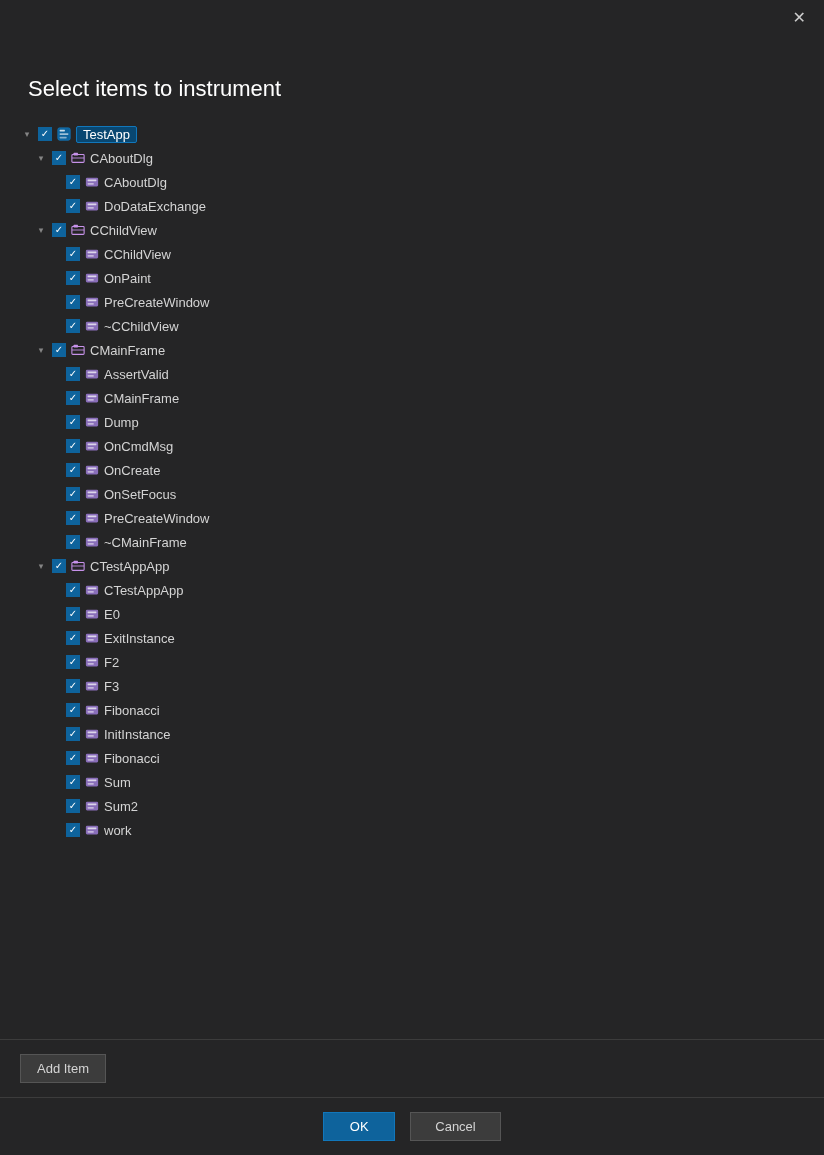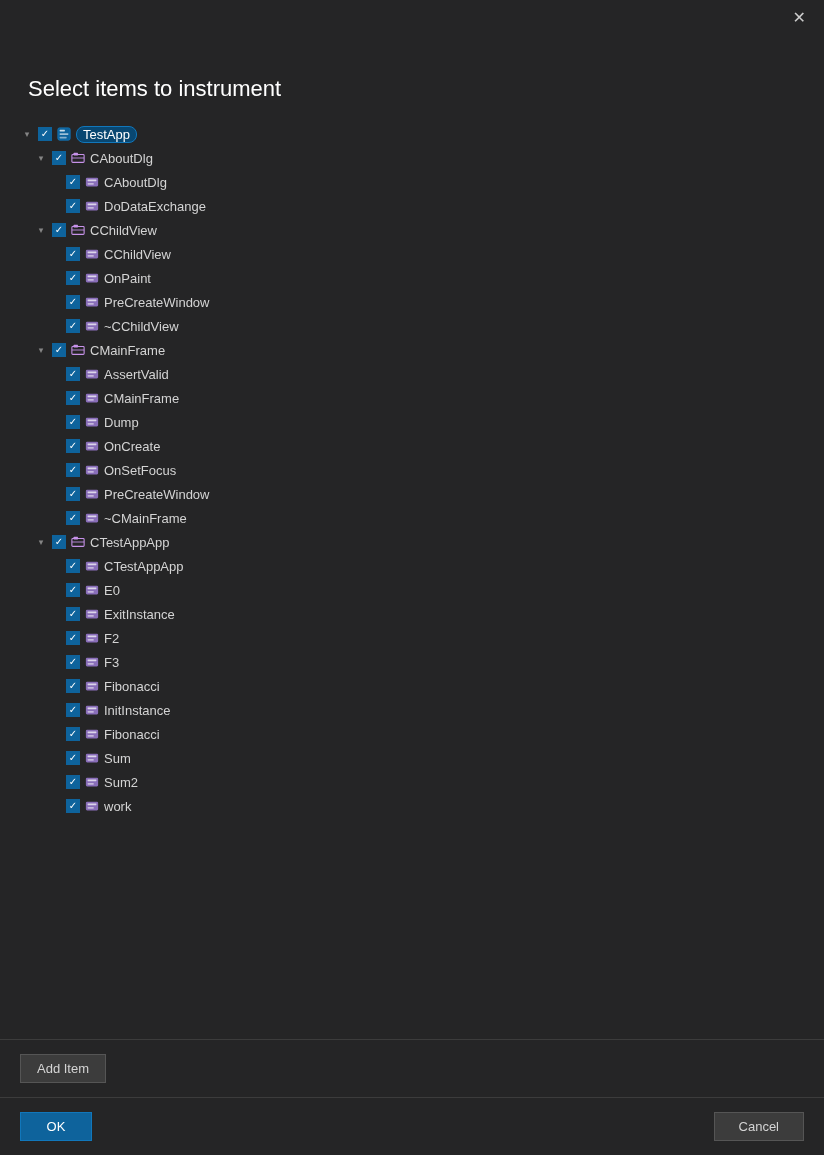--- a/index.html
+++ b/index.html
@@ -131,21 +131,21 @@
     .item-label {
       color: #d4d4d4;
       font-size: 13px;
     }
 
     .item-root {
       background: #094771;
       border: 1px solid #1177bb;
       padding: 0 6px;
       color: white;
-      border-radius: 8px;
+      border-radius: 2px;
     }
 
     .indent-1 { margin-left: 0px; }
     .indent-2 { margin-left: 14px; }
     .indent-3 { margin-left: 28px; }
 
     .bottom-bar {
       padding: 14px 20px;
       display: flex;
       align-items: flex-end;
@@ -159,21 +159,21 @@
       color: #d4d4d4;
       padding: 6px 16px;
       font-size: 13px;
       cursor: pointer;
       font-family: inherit;
     }
 
     .dialog-footer {
       padding: 14px 20px;
       display: flex;
-      justify-content: space-between;
+      justify-content: center;
       gap: 15px;
       background: #252526;
       border-top: 1px solid #3c3c3c;
     }
 
     .footer-btn {
       background: #3c3c3c;
       border: 1px solid #555;
       color: #d4d4d4;
       padding: 6px 24px;
@@ -361,20 +361,32 @@
       <div class="tree-item indent-3">
         <div class="expander empty">▸</div>
         <div class="checkbox checked"></div>
         <div class="icon-class">
           <svg viewBox="0 0 16 16" xmlns="http://www.w3.org/2000/svg">
       <rect x="1" y="3" width="14" height="10" rx="1.5" fill="#9b7bd4" opacity="0.85"></rect>
       <rect x="3" y="5" width="10" height="2" rx="0.5" fill="white" opacity="0.7"></rect>
       <rect x="3" y="9" width="7" height="2" rx="0.5" fill="white" opacity="0.5"></rect>
     </svg>
         </div>
+        <span class="item-label">OnCmdMsg</span>
+      </div>
+      <div class="tree-item indent-3">
+        <div class="expander empty">▸</div>
+        <div class="checkbox checked"></div>
+        <div class="icon-class">
+          <svg viewBox="0 0 16 16" xmlns="http://www.w3.org/2000/svg">
+      <rect x="1" y="3" width="14" height="10" rx="1.5" fill="#9b7bd4" opacity="0.85"></rect>
+      <rect x="3" y="5" width="10" height="2" rx="0.5" fill="white" opacity="0.7"></rect>
+      <rect x="3" y="9" width="7" height="2" rx="0.5" fill="white" opacity="0.5"></rect>
+    </svg>
+        </div>
         <span class="item-label">OnCreate</span>
       </div>
       <div class="tree-item indent-3">
         <div class="expander empty">▸</div>
         <div class="checkbox checked"></div>
         <div class="icon-class">
           <svg viewBox="0 0 16 16" xmlns="http://www.w3.org/2000/svg">
       <rect x="1" y="3" width="14" height="10" rx="1.5" fill="#9b7bd4" opacity="0.85"></rect>
       <rect x="3" y="5" width="10" height="2" rx="0.5" fill="white" opacity="0.7"></rect>
       <rect x="3" y="9" width="7" height="2" rx="0.5" fill="white" opacity="0.5"></rect>

